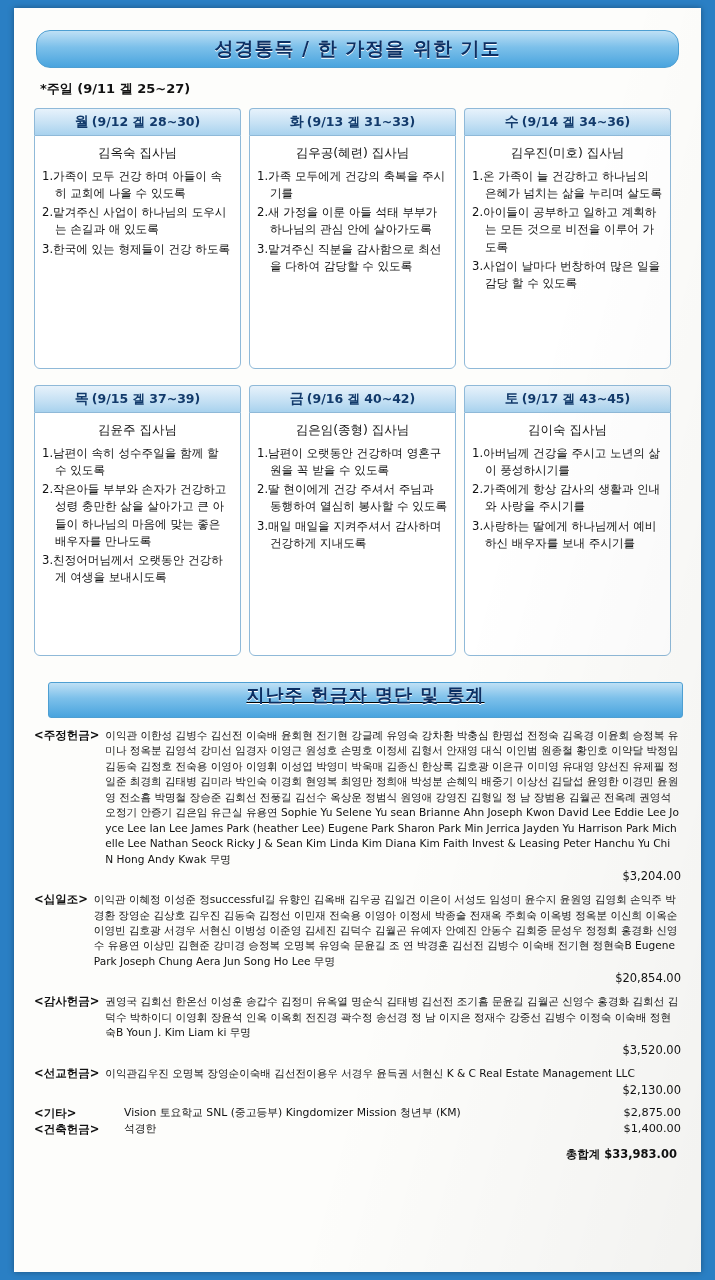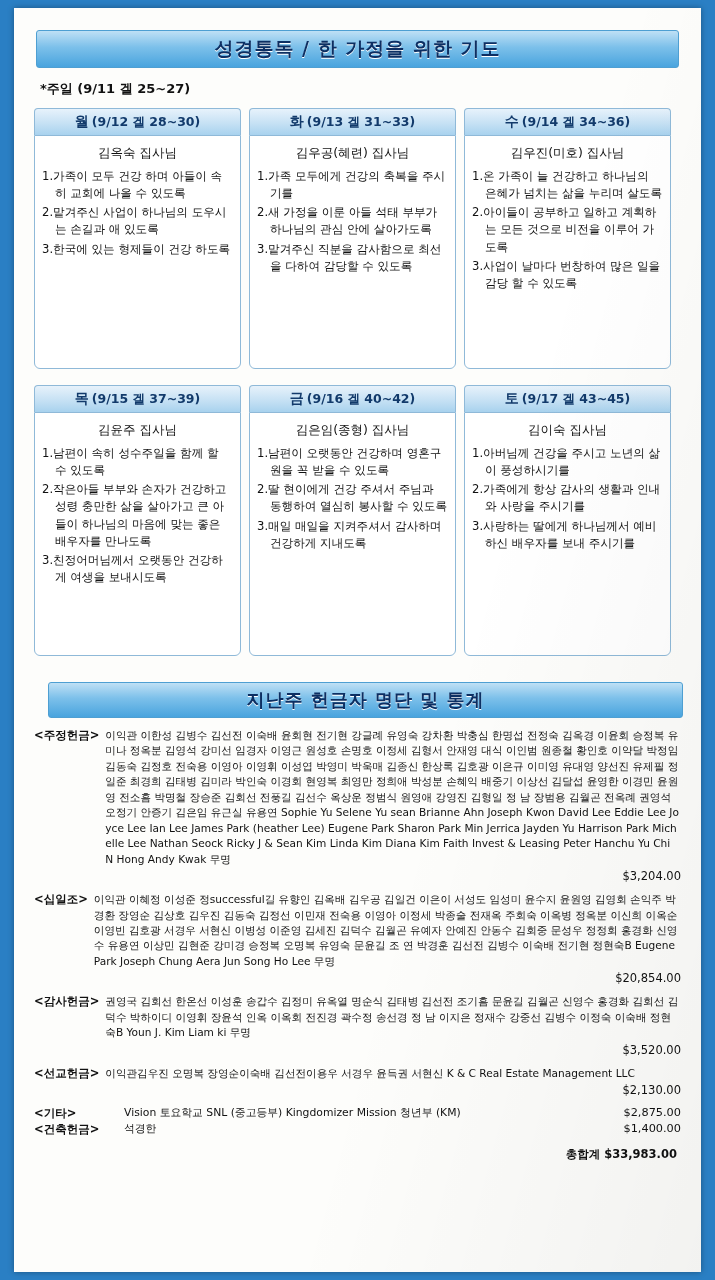--- a/index.html
+++ b/index.html
@@ -24,21 +24,21 @@
     pointer-events:none;
   }
 
   
   .banner{
     position:relative;
     margin:22px 22px 0 22px;
     height:36px;
     background:linear-gradient(180deg,#bfe0f5 0%,#7cc0ea 45%,#49a4de 100%);
     border:1px solid #4e9fd2;
-    border-radius:3px;
+    border-radius:14px;
     display:flex;align-items:center;justify-content:center;
   }
   .banner-title{
     font-size:19px;font-weight:bold;color:#0c2f63;letter-spacing:1px;
     text-shadow:0 1px 0 #ffffff;
   }
 
   .sunday-line{
     margin:12px 0 10px 26px;
     font-size:13px;color:#111;font-weight:bold;
@@ -86,21 +86,21 @@
   }
 
   
   .banner2{
     position:relative;
     margin:26px 18px 0 34px;
     height:34px;
     background:linear-gradient(180deg,#bfe0f5 0%,#7cc0ea 45%,#49a4de 100%);
     border:1px solid #4e9fd2;
     border-radius:3px;
-    display:flex;align-items:center;justify-content:center;
+    display:flex;justify-content:center;text-decoration:underline;
   }
   .banner2-title{
     font-size:18px;font-weight:bold;color:#0c2f63;letter-spacing:1px;
     text-shadow:0 1px 0 #ffffff;
   }
 
   
   .offerings{padding:10px 20px 0 20px;}
   .osec{margin-bottom:9px;}
   .orow{display:flex;align-items:flex-start;}

